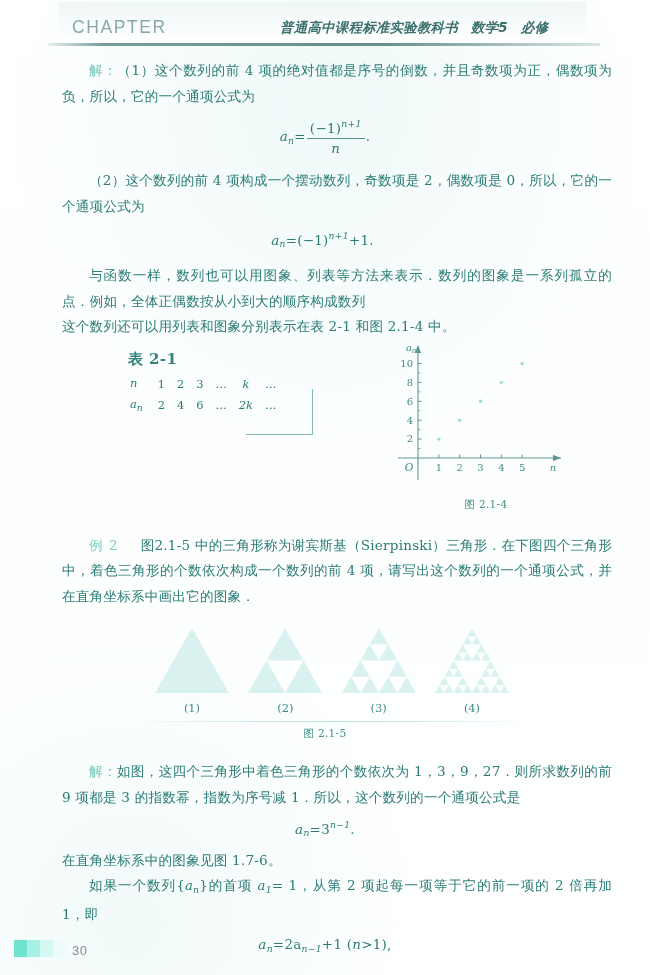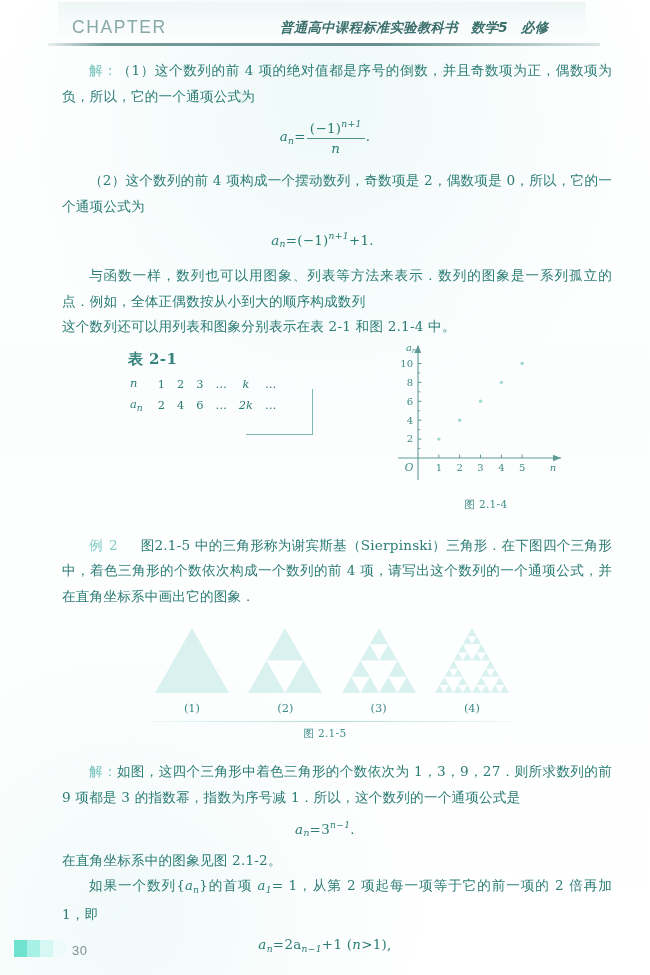--- a/index.html
+++ b/index.html
@@ -427,21 +427,21 @@
     <div class="sierp-rule"></div>
     <div class="fig-caption" style="top:112px;left:0;">图 2.1-5</div>
   </div>
 
   <p class="para indent" style="margin-top:14px;"><span class="solmark">解：</span><span>如图，这四个三角形中着色三角形的个数依次为 1，3，9，27．则所求数列的前 9 项都是 3 的指数幂，指数为序号减 1．所以，这个数列的一个通项公式是</span></p>
 
   <div class="formula" style="margin:9px 0 9px 0;">
     <span class="ital">a</span><span class="sub">n</span><span>=3</span><span class="sup">n−1</span><span>.</span>
   </div>
 
-  <p class="para">在直角坐标系中的图象见图 2.1-2。</p>
+  <p class="para">在直角坐标系中的图象见图 1.7-6。</p>
 
   <p class="para indent"><span>如果一个数列{</span><span class="ital latin">a</span><span class="sub">n</span><span>}的首项 </span><span class="ital latin">a</span><span class="sub">1</span><span>= 1，从第 2 项起每一项等于它的前一项的 2 倍再加 1，即</span></p>
 
   <div class="formula" style="margin:9px 0 0 0;">
     <span class="ital">a</span><span class="sub">n</span><span>=2a</span><span class="sub">n−1</span><span>+1 (</span><span class="ital">n</span><span>&gt;</span><span>1),</span>
   </div>
 
 </div>
 
 <div class="footer-bars" id="footer-bars">

